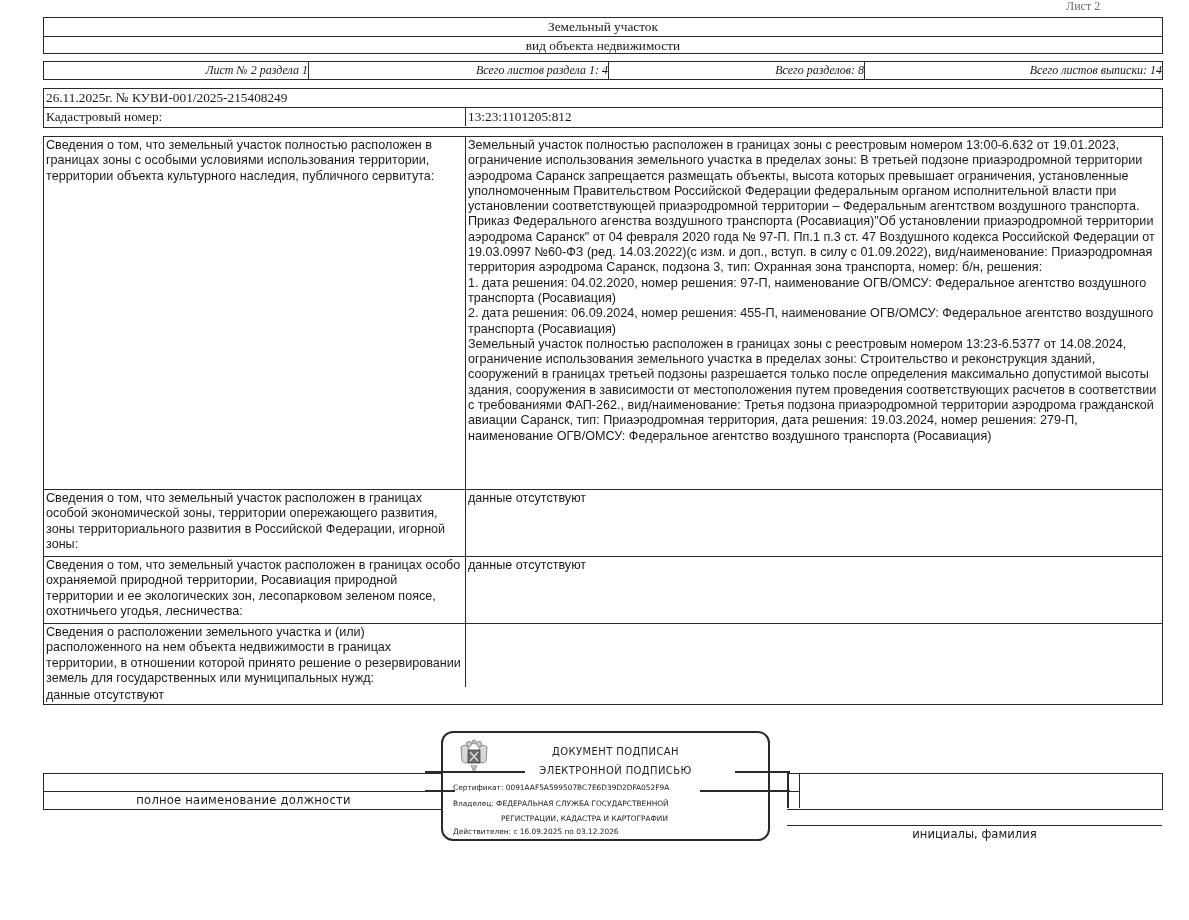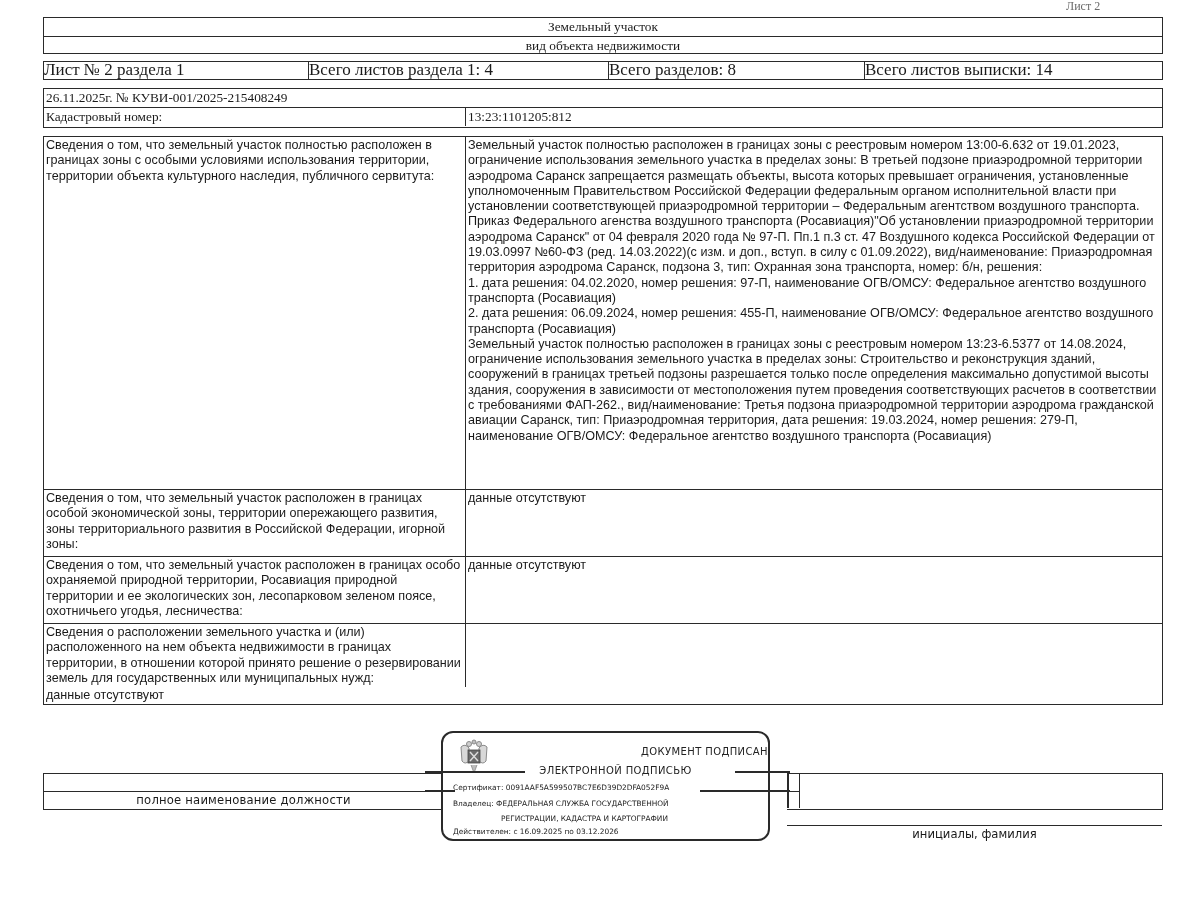--- a/index.html
+++ b/index.html
@@ -5,21 +5,21 @@
   * { box-sizing: border-box; margin: 0; padding: 0; }
   html, body { width: 1189px; height: 920px; background: #ffffff; overflow: hidden; }
   body { position: relative; font-family: "Liberation Serif", serif; color: #1a1a1a; font-size: 13.3px; }
   .abs { position: absolute; }
   .sheet-note { left: 1066px; top: 0px; font-size: 12px; color: #6a6a6a; line-height: 12px; height: 10px; overflow: hidden; }
   .box { border: 1.6px solid #2a2a2a; }
   .hdr { left: 43px; top: 17px; width: 1120px; height: 37px; }
   .hdr .row { height: 17.5px; line-height: 17px; text-align: center; font-size: 13.3px; }
   .hdr .row + .row { border-top: 1.6px solid #2a2a2a; }
   .sheets { left: 43px; top: 61px; width: 1120px; height: 19px; display: flex; }
-  .sheets .cell { line-height: 16px; text-align: left; font-size: 17px; }
+  .sheets .cell { line-height: 16px; text-align: right; font-size: 12px; font-style: italic; }
   .sheets .cell + .cell { border-left: 1.6px solid #2a2a2a; }
   .meta { left: 43px; top: 88px; width: 1120px; height: 40px; }
   .meta .r1 { height: 19px; line-height: 18px; padding-left: 2px; border-bottom: 1.6px solid #2a2a2a; }
   .meta .r2 { height: 18px; display: flex; }
   .meta .r2 .l { width: 422px; padding-left: 2px; line-height: 17px; border-right: 1.6px solid #2a2a2a; }
   .meta .r2 .v { flex: 1; padding-left: 2px; line-height: 17px; }
   .main { left: 43px; top: 136px; width: 1120px; height: 569px; }
   .main .row { display: flex; border-bottom: 1.6px solid #2a2a2a; }
   .main .row:last-child { border-bottom: none; }
   .main .row .l { width: 422px; padding: 1px 2px; line-height: 15.3px; border-right: 1.6px solid #2a2a2a; font-family: "Liberation Sans", sans-serif; font-size: 12.6px; }
@@ -36,21 +36,21 @@
   .sig-right { left: 787px; top: 773px; width: 376px; height: 37px; border: 1.6px solid #2a2a2a; border-left: none; display: flex; flex-direction: column; }
   .sig-right .stub { width: 13px; border-right: 1.6px solid #2a2a2a; border-left: 2px solid #2a2a2a; }
   .sig-right .stub .half { height: 17px; }
   .sig-right .stub .half + .half { border-top: 1.6px solid #2a2a2a; }
   .sig-right .main-c { flex: 1; }
   .sig-right .main-c .half { height: 17px; }
   .sig-right .main-c .half + .half { border-top: 1.6px solid #2a2a2a; text-align: center; line-height: 17px; font-family: "DejaVu Sans", sans-serif; font-size: 11.6px; }
 
   .stamp { left: 441px; top: 731px; width: 329px; height: 110px; border: 2.4px solid #2a2a2a; border-radius: 12px; background: #fff; }
   .stamp .emblem { position: absolute; left: 14px; top: 6px; width: 34px; height: 36px; }
-  .stamp .t1 { position: absolute; left: 0; right: 0; top: 13px; text-align: right; padding-left: 20px; font-family: "DejaVu Sans", sans-serif; font-size: 10px; letter-spacing: 0.4px; color: #222; }
+  .stamp .t1 { position: absolute; left: 0; right: 0; top: 13px; text-align: center; padding-left: 20px; font-family: "DejaVu Sans", sans-serif; font-size: 10px; letter-spacing: 0.4px; color: #222; }
   .stamp .t2 { position: absolute; left: 0; right: 0; top: 32px; text-align: center; padding-left: 20px; font-family: "DejaVu Sans", sans-serif; font-size: 10px; letter-spacing: 0.4px; color: #222; }
   .stamp .line { position: absolute; left: 10px; font-family: "DejaVu Sans", sans-serif; font-size: 7.4px; color: #222; white-space: nowrap; }
   .stamp .l1 { top: 50px; }
   .stamp .l2 { top: 66px; }
   .stamp .l3 { top: 81px; padding-left: 48px; }
   .stamp .l4 { top: 94px; }
   .hline { position: absolute; height: 1.6px; background: #2a2a2a; }
 </style>
 </head>
 <body>

